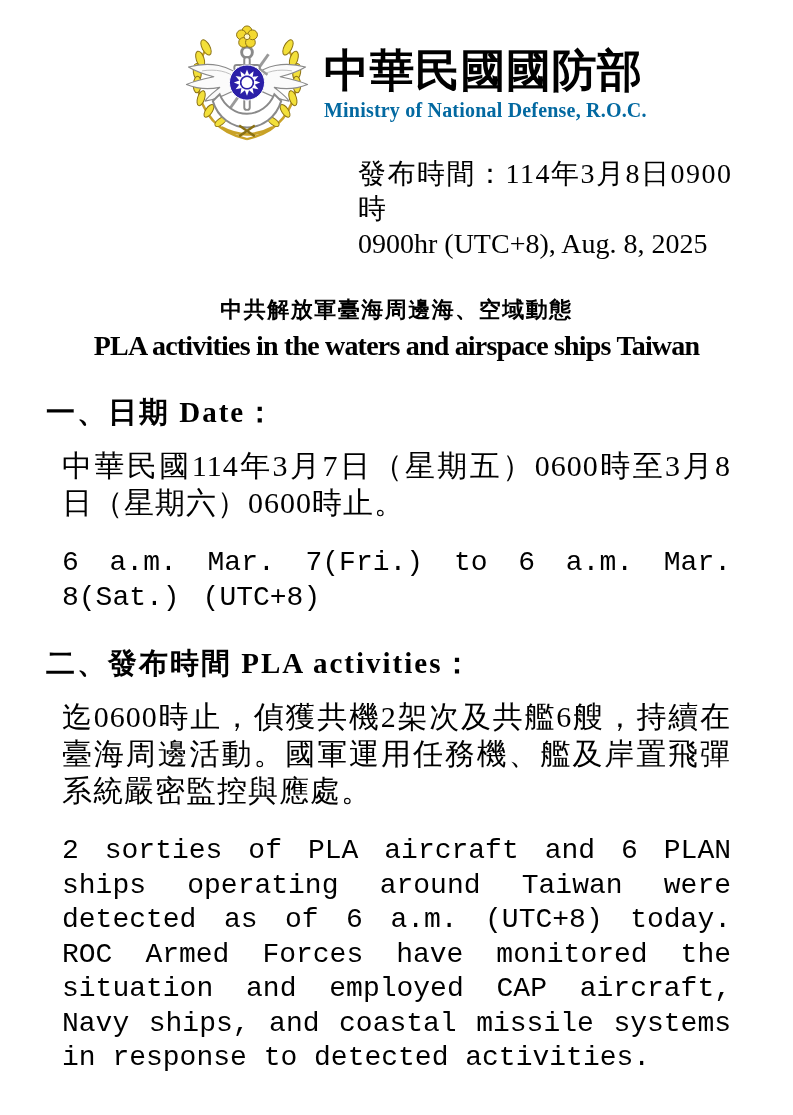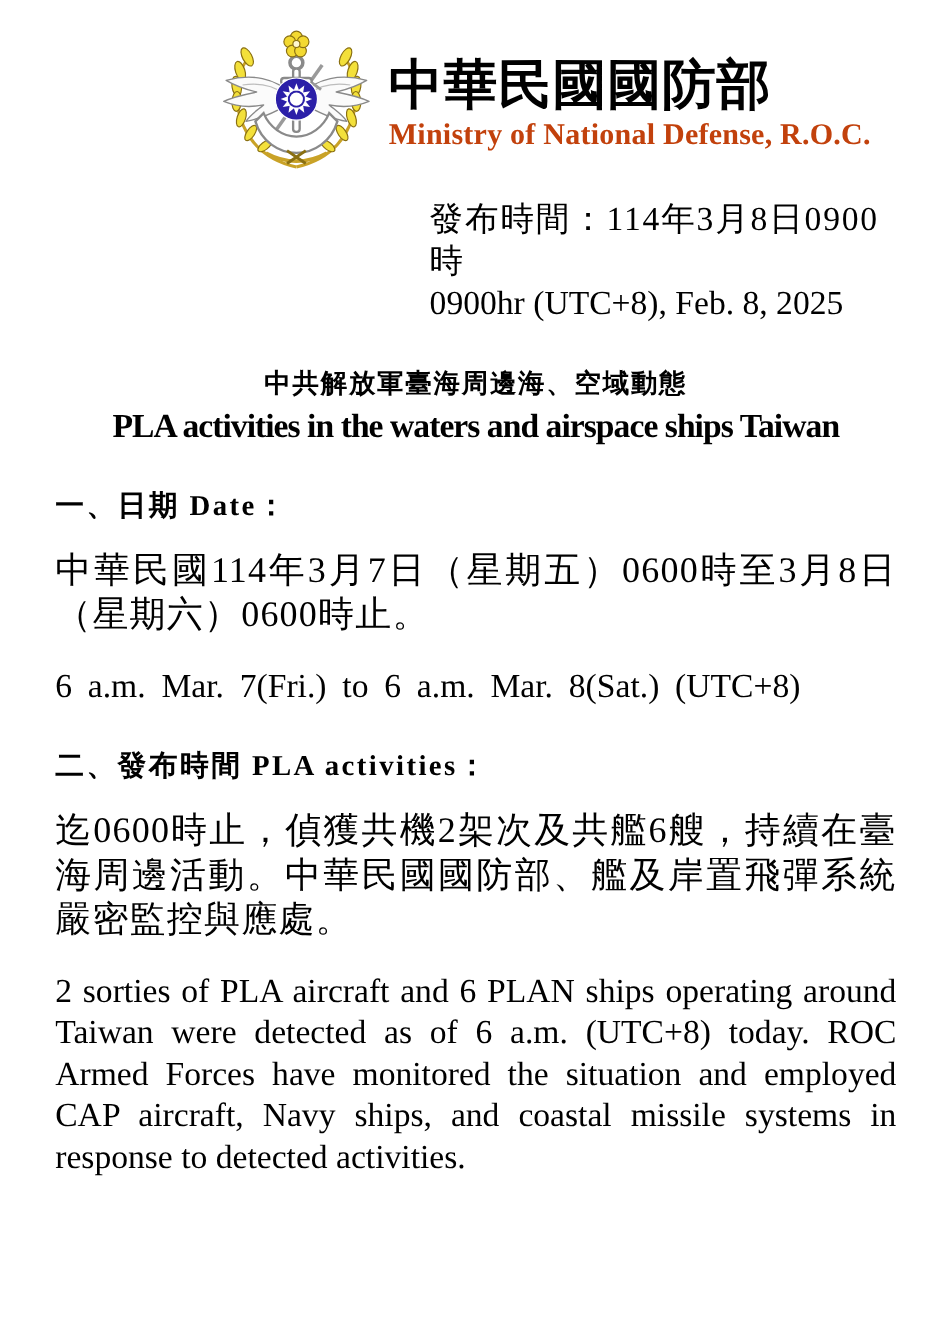--- a/index.html
+++ b/index.html
@@ -24,31 +24,31 @@
   .emblem { flex: 0 0 auto; }
   .org-block { margin-left: 8px; margin-top: 22px; }
   .org-zh {
     font-size: 45px;
     font-weight: 700;
     line-height: 1.12;
     letter-spacing: 0.5px;
     white-space: nowrap;
   }
   .org-en {
-    font-size: 25px;
+    font-size: 20px;
     font-weight: 700;
-    color: #c2410c;
+    color: #0369a1;
     margin-top: 3px;
     letter-spacing: 0.2px;
     white-space: nowrap;
     text-align: right;
   }
   
   .release {
-    margin-top: 20px;
+    margin-top: 10px;
     margin-left: 312px;
     font-size: 28px;
     line-height: 35px;
   }
   .release .zh-line { letter-spacing: 1.5px; }
   
   .doc-title { margin-top: 30px; text-align: center; }
   .title-zh {
     font-size: 22px;
     font-weight: 700;
@@ -57,38 +57,39 @@
   }
   .title-en {
     font-size: 28px;
     font-weight: 700;
     letter-spacing: -0.8px;
     line-height: 36px;
   }
   
   .section-heading {
     margin: 30px 0 0 0;
-    font-size: 24px;
+    font-size: 29px;
     font-weight: 700;
     letter-spacing: 2px;
     line-height: 36px;
   }
-  p { margin: 0; }
+  p { margin: 16px; }
   .para-zh {
     margin-top: 17px;
     font-size: 30px;
     line-height: 37px;
     text-align: justify;
     letter-spacing: 1px;
   }
   .para-en {
     margin-top: 25px;
     font-size: 28px;
     line-height: 34.5px;
     text-align: justify;
+    font-family: Liberation Mono, monospace;
   }
   .para-en.wide-words { word-spacing: 0.22em; }
 </style>
 </head>
 <body>
 
 <div class="page">
 
   <div class="header">
     <svg class="emblem" viewBox="0 0 140 125" width="138" height="122" aria-hidden="true">
@@ -151,33 +152,33 @@
       <path d="M62,104 L78,115 M78,104 L62,115" stroke="#8a7012" stroke-width="2.5" fill="none"></path>
     </svg>
     <div class="org-block">
       <div class="org-zh">中華民國國防部</div>
       <div class="org-en">Ministry of National Defense, R.O.C.</div>
     </div>
   </div>
 
   <div class="release">
     <div class="zh-line">發布時間：114年3月8日0900時</div>
-    <div class="en-line">0900hr (UTC+8), Feb. 8, 2025</div>
+    <div class="en-line">0900hr (UTC+8), Aug. 8, 2025</div>
   </div>
 
   <div class="doc-title">
     <div class="title-zh">中共解放軍臺海周邊海、空域動態</div>
     <div class="title-en">PLA activities in the waters and airspace ships Taiwan</div>
   </div>
 
   <div>
     <h2 class="section-heading">一、日期 Date：</h2>
     <p class="para-zh">中華民國114年3月7日（星期五）0600時至3月8日（星期六）0600時止。</p>
     <p class="para-en wide-words">6 a.m. Mar. 7(Fri.) to 6 a.m. Mar. 8(Sat.) (UTC+8)</p>
   </div>
 
   <div>
     <h2 class="section-heading">二、發布時間 PLA activities：</h2>
-    <p class="para-zh">迄0600時止，偵獲共機2架次及共艦6艘，持續在臺海周邊活動。中華民國國防部、艦及岸置飛彈系統嚴密監控與應處。</p>
+    <p class="para-zh">迄0600時止，偵獲共機2架次及共艦6艘，持續在臺海周邊活動。國軍運用任務機、艦及岸置飛彈系統嚴密監控與應處。</p>
     <p class="para-en">2 sorties of PLA aircraft and 6 PLAN ships operating around Taiwan were detected as of 6 a.m. (UTC+8) today. ROC Armed Forces have monitored the situation and employed CAP aircraft, Navy ships, and coastal missile systems in response to detected activities.</p>
   </div>
 
 </div>
 
 </body></html>

